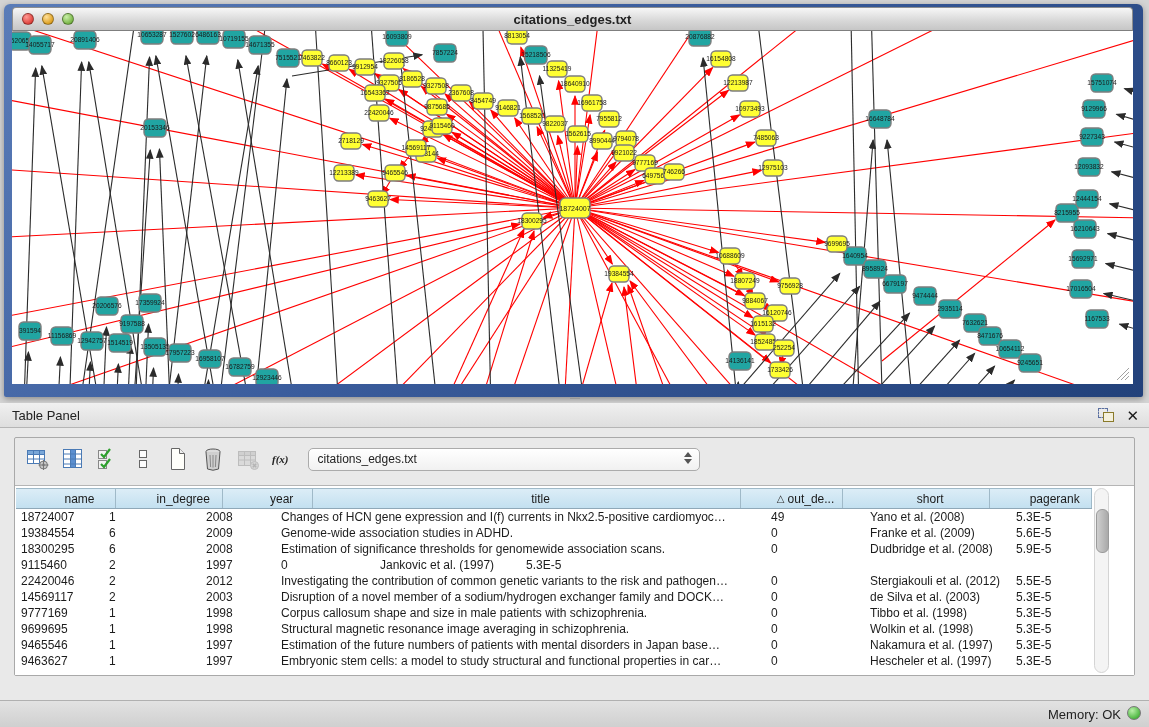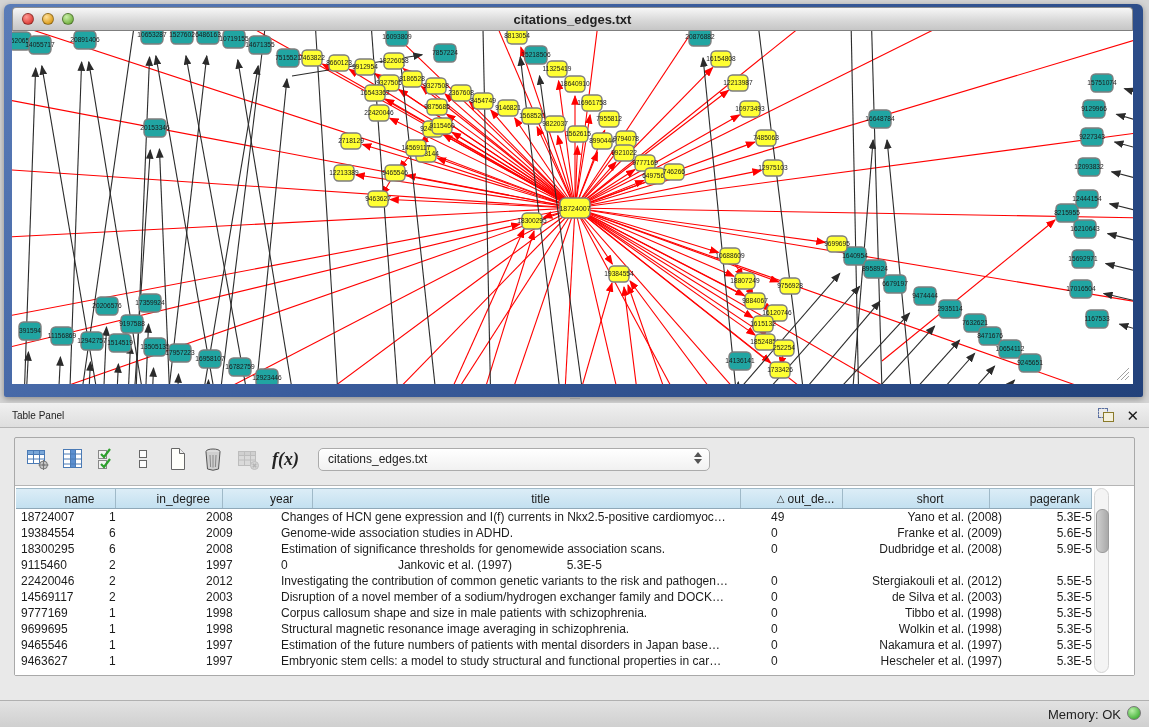--- a/index.html
+++ b/index.html
@@ -41,33 +41,33 @@
   
   .splitter{position:absolute;left:0;top:397px;width:1149px;height:6px;}
   .splitter .grip{position:absolute;left:50%;top:1px;width:10px;height:4px;
     border-top:1px solid #9a9a9a;border-bottom:1px solid #fff;transform:translateX(-50%);}
   
   .table-panel{position:absolute;left:0;top:403px;width:1149px;height:297px;background:#e9e9e9;}
   .tp-header{
     height:24px;background:linear-gradient(#f0f0f0,#dedede);
     border-bottom:1px solid #b5b5b5;display:flex;align-items:center;position:relative;
   }
-  .tp-title{margin-left:12px;font-size:10px;color:#222;}
+  .tp-title{margin-left:12px;font-size:13px;color:#222;}
   .tp-header-icons{position:absolute;right:10px;top:0;height:24px;display:flex;align-items:center;gap:12px;}
   .float-ico{width:16px;height:14px;position:relative;display:inline-block;}
   .float-ico .sq1{position:absolute;left:0;top:0;width:8px;height:8px;border:1px dashed #5a6fa0;}
   .float-ico .sq2{position:absolute;left:5px;top:4px;width:9px;height:8px;border:1px solid #8a7a2a;background:#f4f0dc;}
   .close-x{font-size:15px;font-weight:bold;color:#1a1a1a;line-height:1;cursor:default;}
   .tp-box{
     position:absolute;left:14px;top:34px;width:1121px;height:239px;
     border:1px solid #a9a9a9;background:#e9e9e9;box-sizing:border-box;border-radius:2px;
   }
   .tp-toolbar{height:42px;display:flex;align-items:center;padding-left:10px;gap:9px;}
   .tb-ico{width:26px;height:26px;display:flex;align-items:center;justify-content:center;}
-  .fx{font-family:"Liberation Serif","DejaVu Serif",serif;font-style:italic;font-size:18px;color:#222;font-weight:bold;margin:0 2px;}
+  .fx{font-family:"Liberation Serif","DejaVu Serif",serif;font-style:italic;font-size:11px;color:#222;font-weight:bold;margin:0 2px;}
   .combo{
     margin-left:8px;width:392px;height:23px;box-sizing:border-box;
     background:linear-gradient(#ffffff,#f1f1f1);
     border:1px solid #ababab;border-radius:5px;
     display:flex;align-items:center;position:relative;
     font-size:12px;color:#222;padding-left:9px;
     box-shadow:inset 0 1px 0 #fff;
   }
   .combo .stepper{position:absolute;right:7px;top:3px;display:flex;flex-direction:column;gap:2px;}
   .combo .stepper .up{width:0;height:0;border-left:4px solid transparent;border-right:4px solid transparent;border-bottom:5px solid #555;}
@@ -75,21 +75,21 @@
   
   .tbl-wrap{position:absolute;left:0;top:47px;right:0;bottom:0;background:#fff;border-top:1px solid #b5b5b5;}
   .tbl{position:absolute;left:1px;top:2px;width:1076px;}
   .thead{display:flex;height:19px;background:linear-gradient(#dcedf7,#c3e0f0);border-top:1px solid #9fb9c8;border-bottom:1px solid #8fa8b8;}
   .th{box-sizing:border-box;border-right:1px solid #9fb9c8;font-size:12px;color:#1a1a1a;
       display:flex;align-items:center;justify-content:center;white-space:nowrap;overflow:hidden;margin-left:28px;}
   .sort-tri{font-size:10px;margin-right:3px;color:#333;}
   .trow{display:flex;height:16px;line-height:16px;background:#fff;}
   .td{box-sizing:border-box;font-size:12px;color:#1c1c1c;white-space:nowrap;overflow:hidden;padding-left:5px;}
   .c0{width:88px;}.c1{width:97px;}.c2{width:75px;}.c3{width:490px;}.c4{width:90px;}.c5{width:146px;}.c6{width:90px;}
-  .td.c5,.td.c6{padding-left:14px;text-align:right;}
+  .td.c5,.td.c6{padding-left:14px;}
   .vscroll{
     position:absolute;left:1079px;top:2px;width:15px;height:185px;
     background:#f4f4f4;border:1px solid #d4d4d4;box-sizing:border-box;border-radius:8px;
   }
   .vthumb{position:absolute;left:1px;top:20px;width:11px;height:42px;border-radius:6px;
     background:linear-gradient(90deg,#cfcfcf,#a9a9a9);border:1px solid #9a9a9a;}
   
   .tabs{
     position:absolute;left:50%;transform:translateX(-50%);top:273px;height:19px;
     display:flex;border:1px solid #9a9a9a;border-radius:4px;overflow:hidden;

